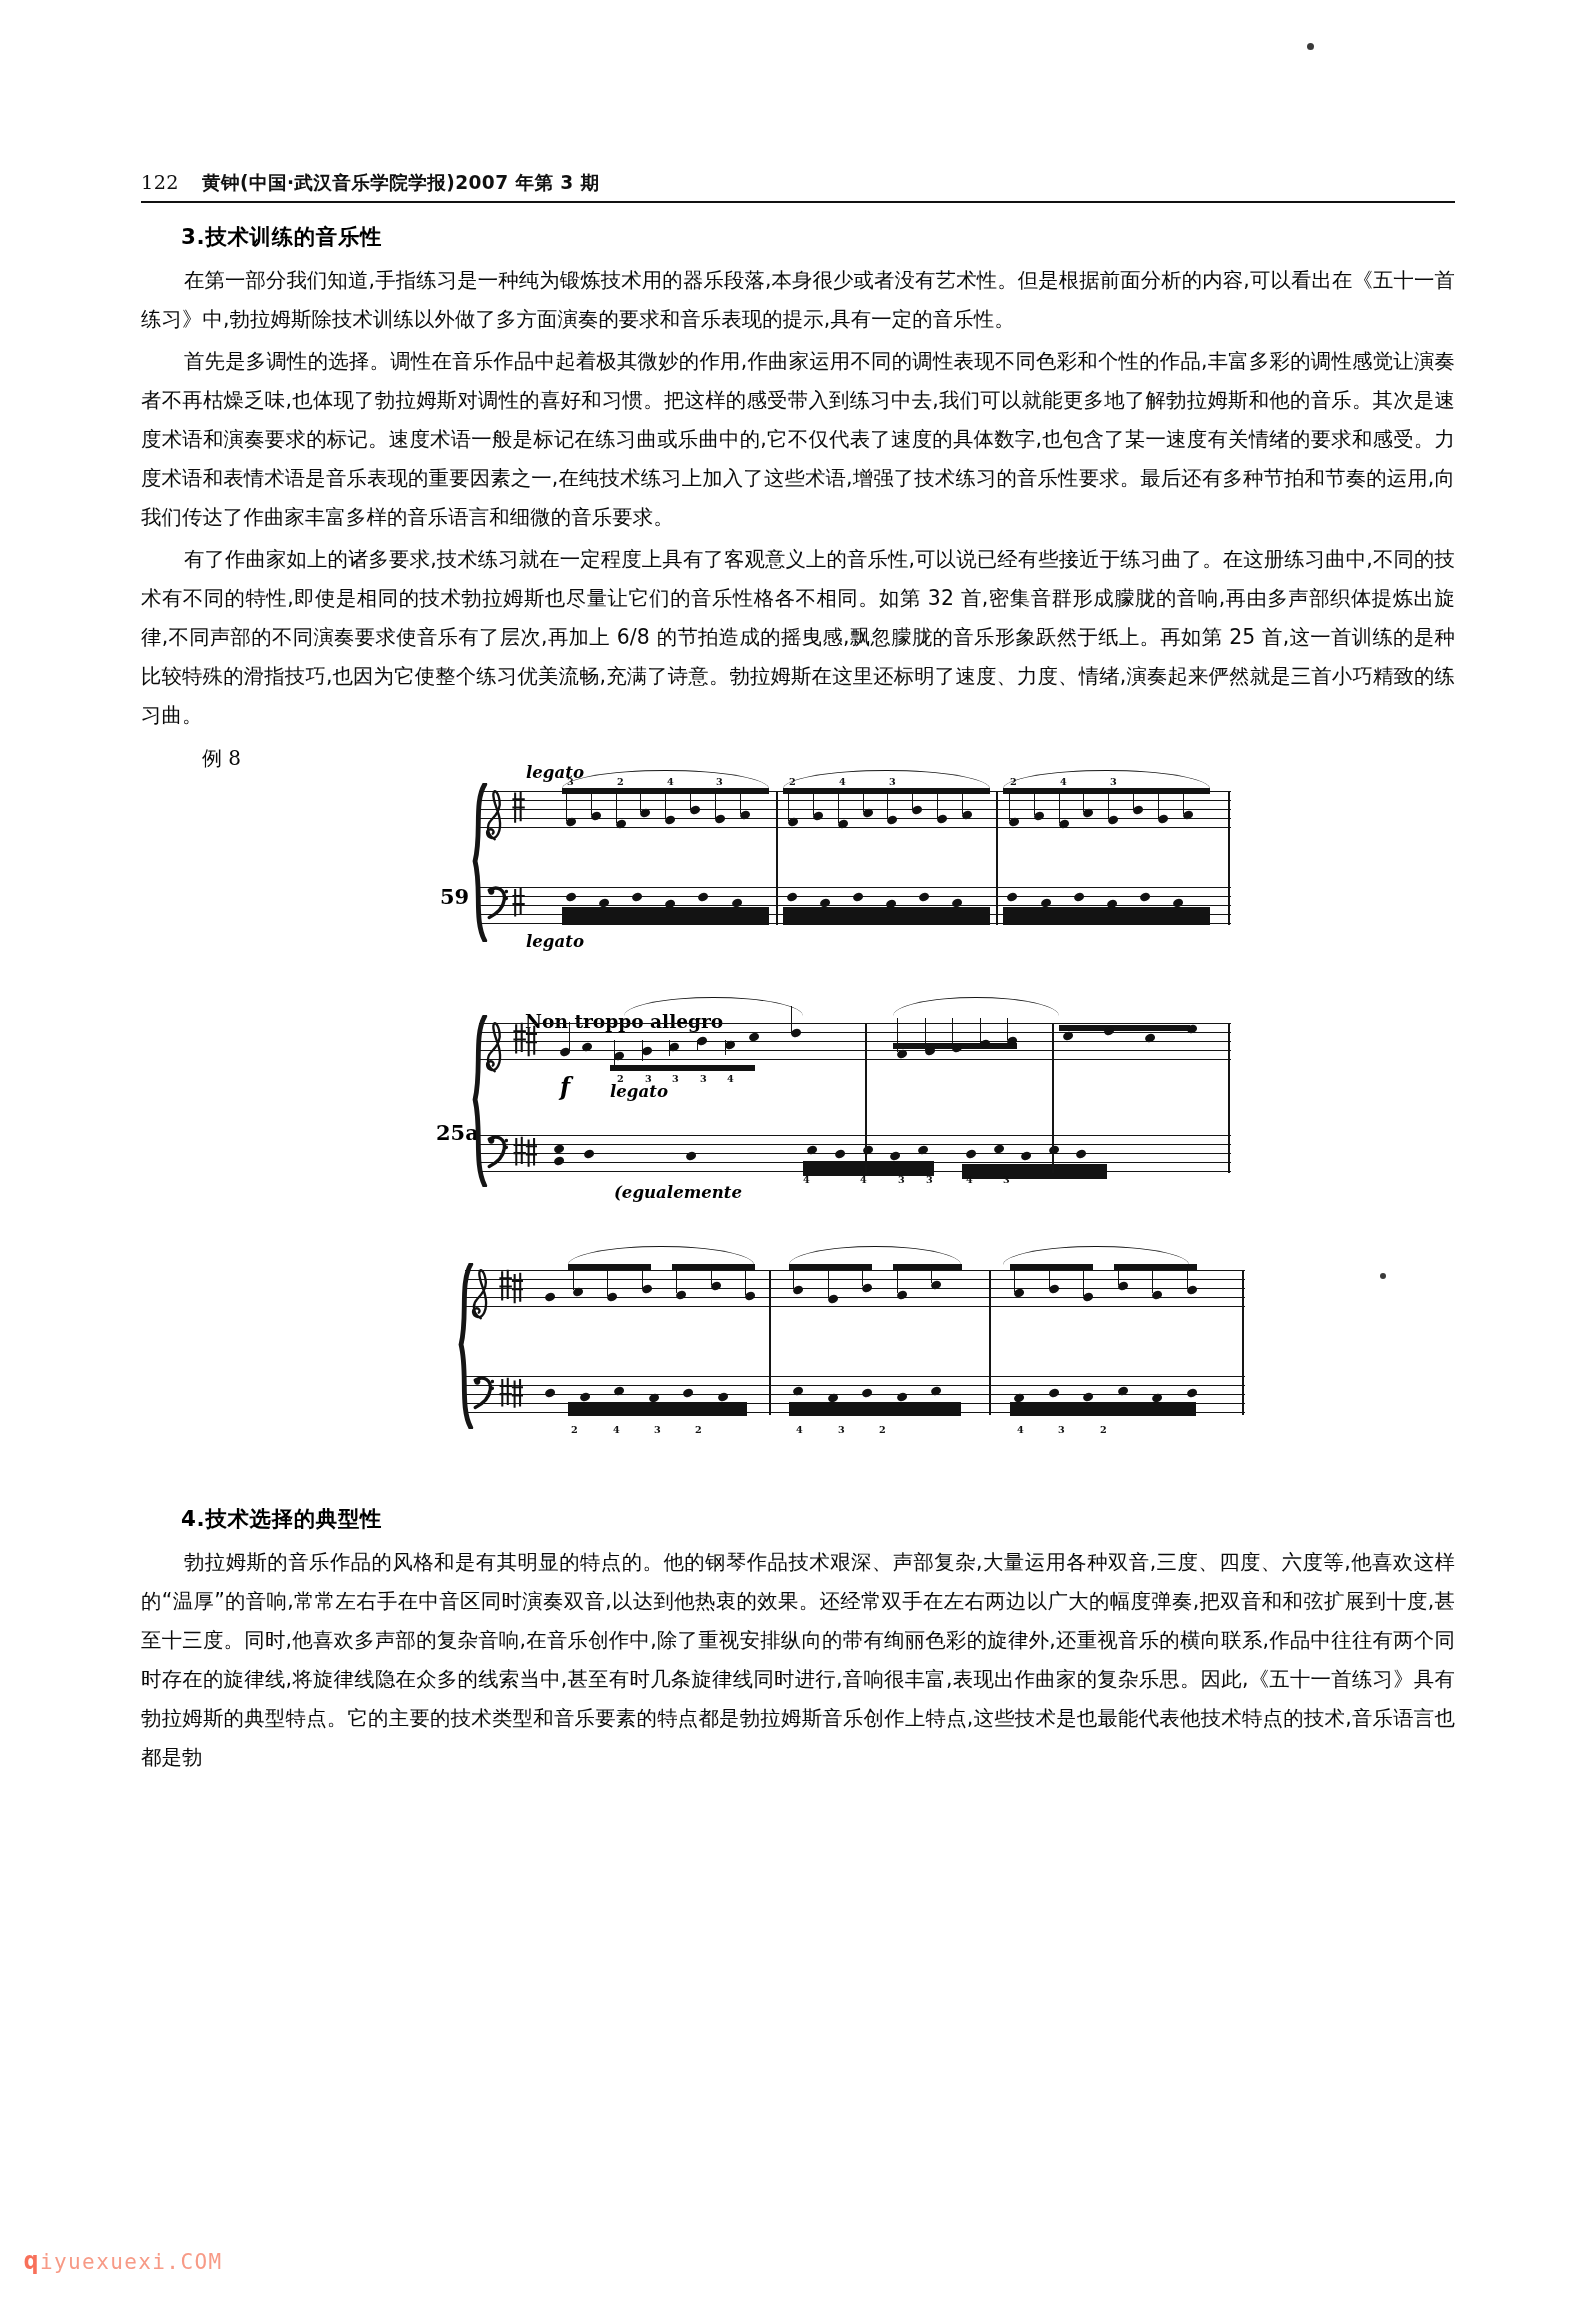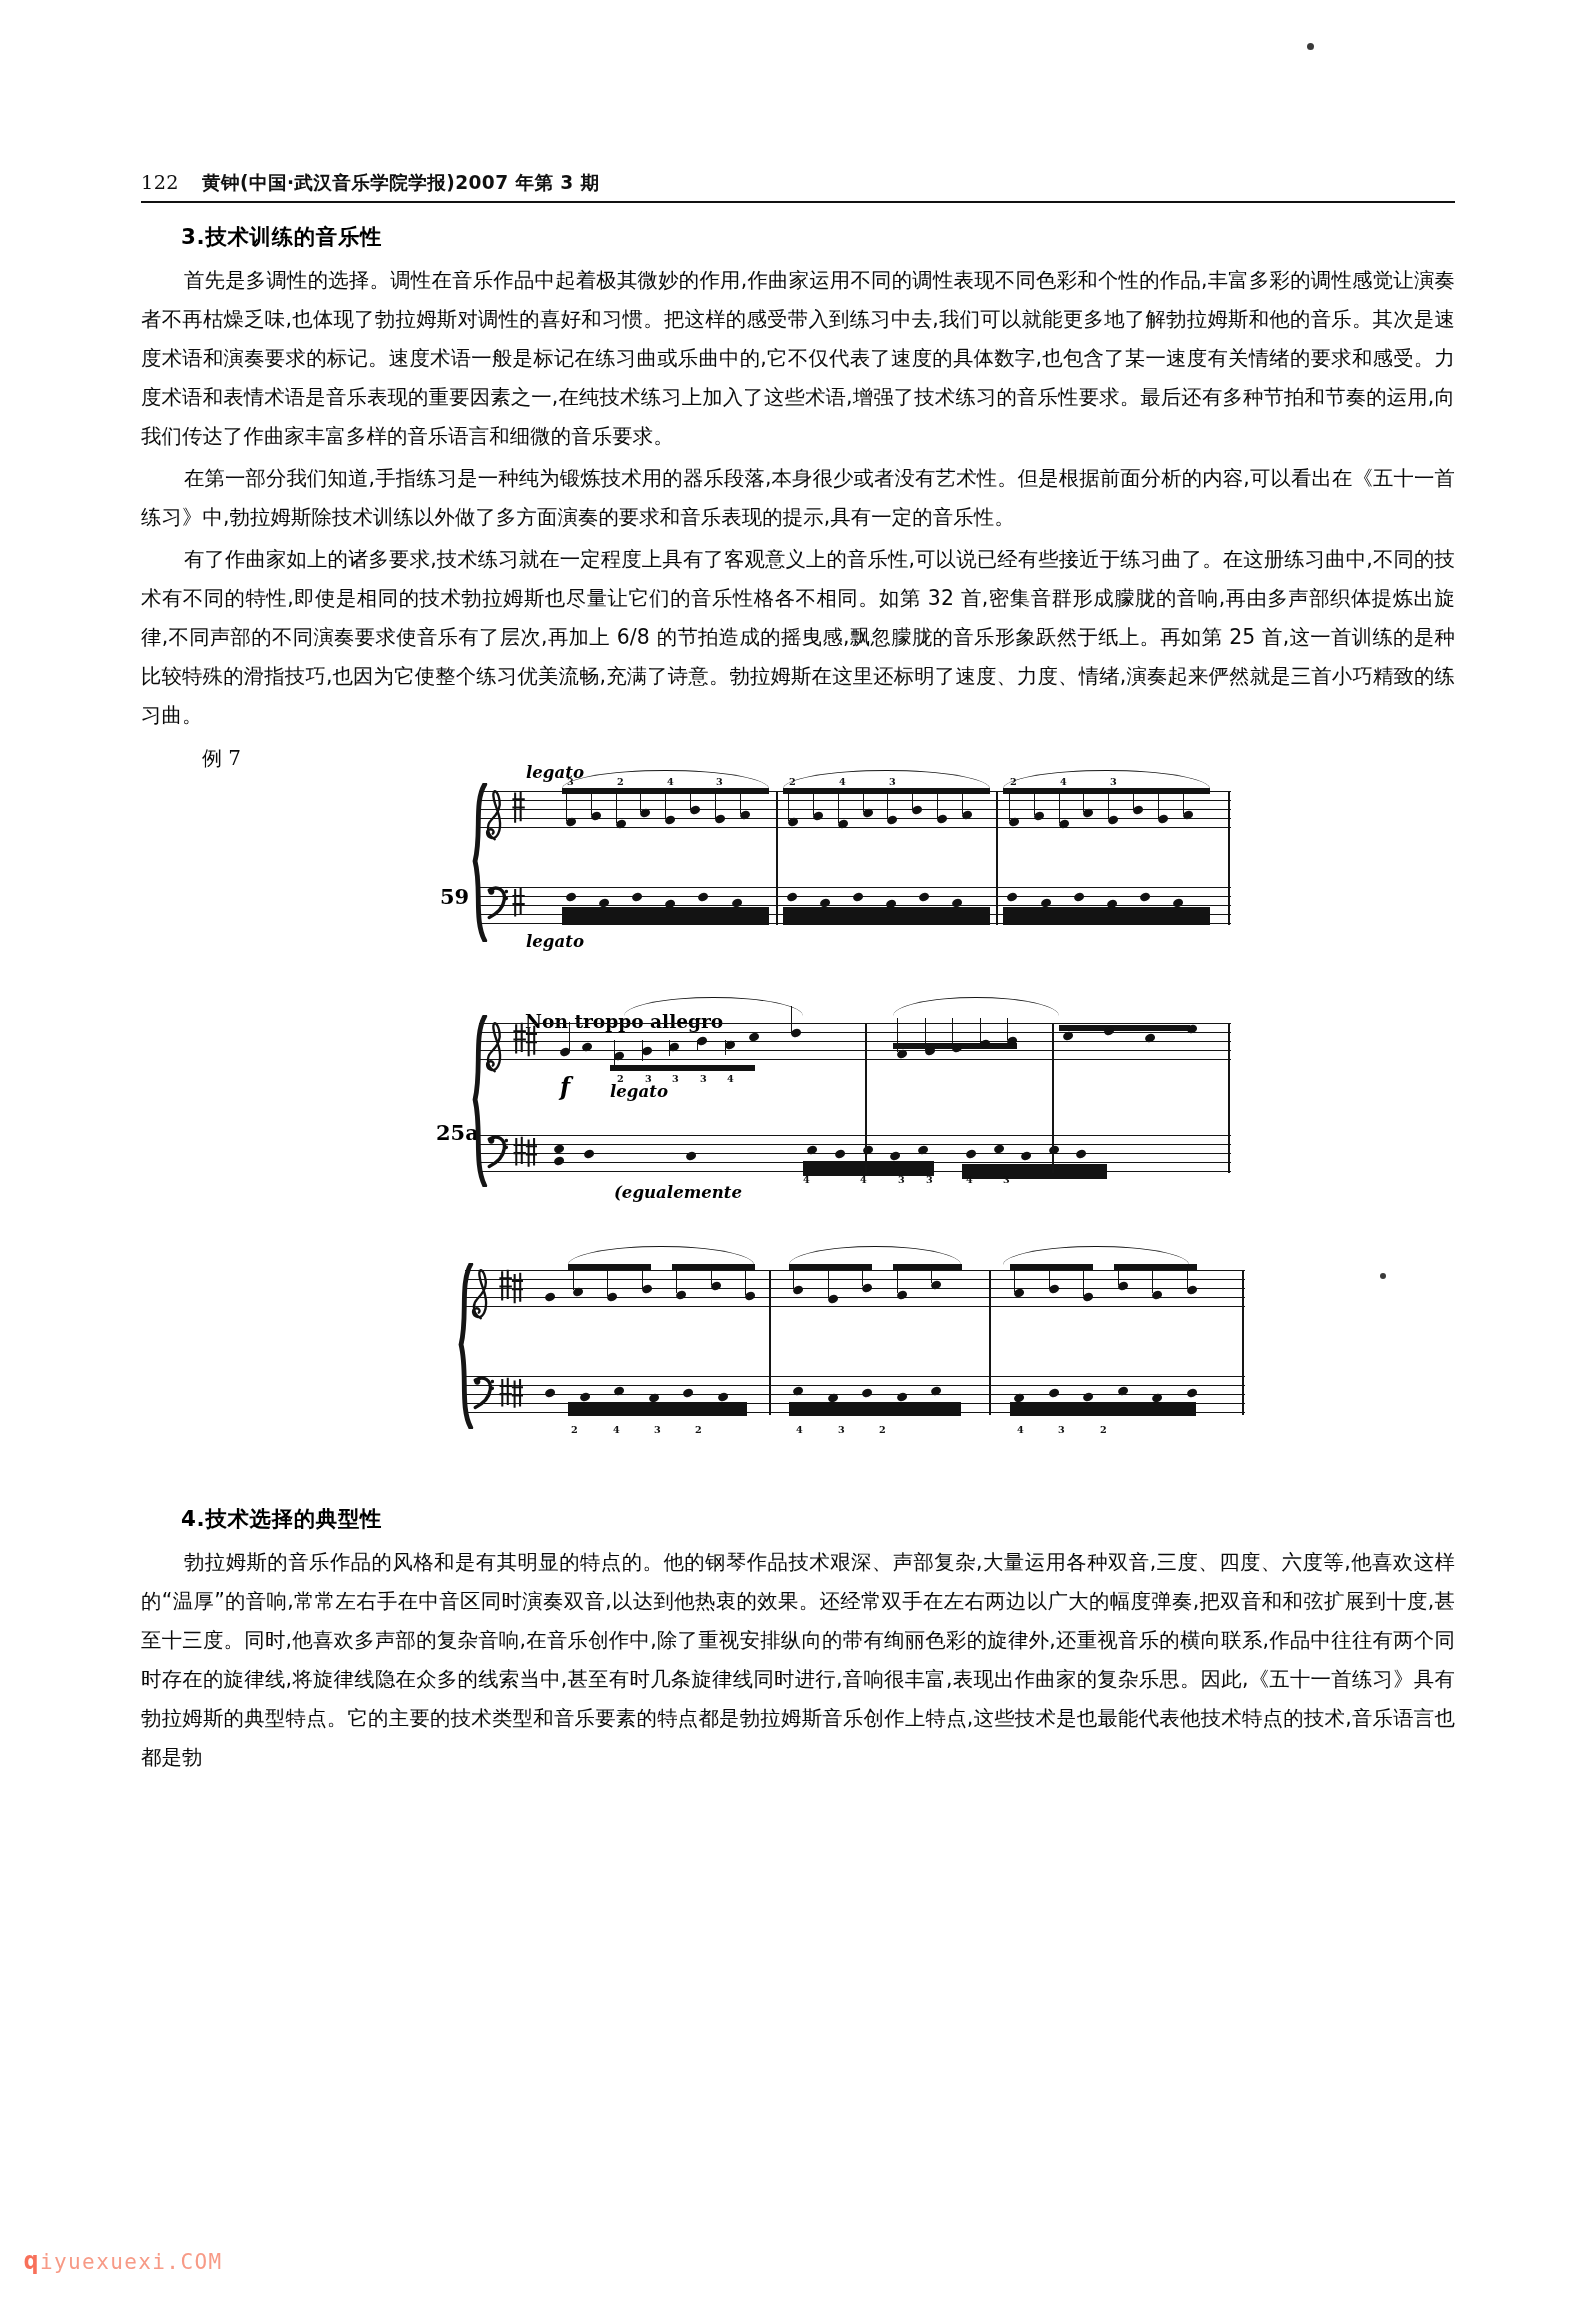--- a/index.html
+++ b/index.html
@@ -229,25 +229,25 @@
 
   <div id="runhead">
     <span class="pageno">122</span><span>黄钟(中国·武汉音乐学院学报)2007 年第 3 期</span>
   </div>
   <div id="rule"></div>
 
   <div id="col">
 
     <h2 class="sec">3.技术训练的音乐性</h2>
 
+    <p class="body">在第一部分我们知道,手指练习是一种纯为锻炼技术用的器乐段落,本身很少或者没有艺术性。但是根据前面分析的内容,可以看出在《五十一首练习》中,勃拉姆斯除技术训练以外做了多方面演奏的要求和音乐表现的提示,具有一定的音乐性。</p>
     <p class="body">首先是多调性的选择。调性在音乐作品中起着极其微妙的作用,作曲家运用不同的调性表现不同色彩和个性的作品,丰富多彩的调性感觉让演奏者不再枯燥乏味,也体现了勃拉姆斯对调性的喜好和习惯。把这样的感受带入到练习中去,我们可以就能更多地了解勃拉姆斯和他的音乐。其次是速度术语和演奏要求的标记。速度术语一般是标记在练习曲或乐曲中的,它不仅代表了速度的具体数字,也包含了某一速度有关情绪的要求和感受。力度术语和表情术语是音乐表现的重要因素之一,在纯技术练习上加入了这些术语,增强了技术练习的音乐性要求。最后还有多种节拍和节奏的运用,向我们传达了作曲家丰富多样的音乐语言和细微的音乐要求。</p>
-    <p class="body">在第一部分我们知道,手指练习是一种纯为锻炼技术用的器乐段落,本身很少或者没有艺术性。但是根据前面分析的内容,可以看出在《五十一首练习》中,勃拉姆斯除技术训练以外做了多方面演奏的要求和音乐表现的提示,具有一定的音乐性。</p>
     <p class="body">有了作曲家如上的诸多要求,技术练习就在一定程度上具有了客观意义上的音乐性,可以说已经有些接近于练习曲了。在这册练习曲中,不同的技术有不同的特性,即使是相同的技术勃拉姆斯也尽量让它们的音乐性格各不相同。如第 32 首,密集音群形成朦胧的音响,再由多声部织体提炼出旋律,不同声部的不同演奏要求使音乐有了层次,再加上 6/8 的节拍造成的摇曳感,飘忽朦胧的音乐形象跃然于纸上。再如第 25 首,这一首训练的是种比较特殊的滑指技巧,也因为它使整个练习优美流畅,充满了诗意。勃拉姆斯在这里还标明了速度、力度、情绪,演奏起来俨然就是三首小巧精致的练习曲。</p>
 
-    <div class="figlabel">例 7</div>
+    <div class="figlabel">例 8</div>
 
     <div class="score-wrap">
       <div class="score" style="width:759px; height:186px; margin-left:338px;">
 
         <div class="sysnum" style="left:-39px; top:112px;">59</div>
 
         <div class="brace" style="left:-11px; top:11px;">
           <svg width="21" height="159" viewBox="0 0 30 230" aria-hidden="true">
             <path d="M24 2 C8 28 20 74 10 113 C20 152 8 198 24 228" stroke="#151515" stroke-width="7" fill="none" stroke-linecap="round"></path>
           </svg>

